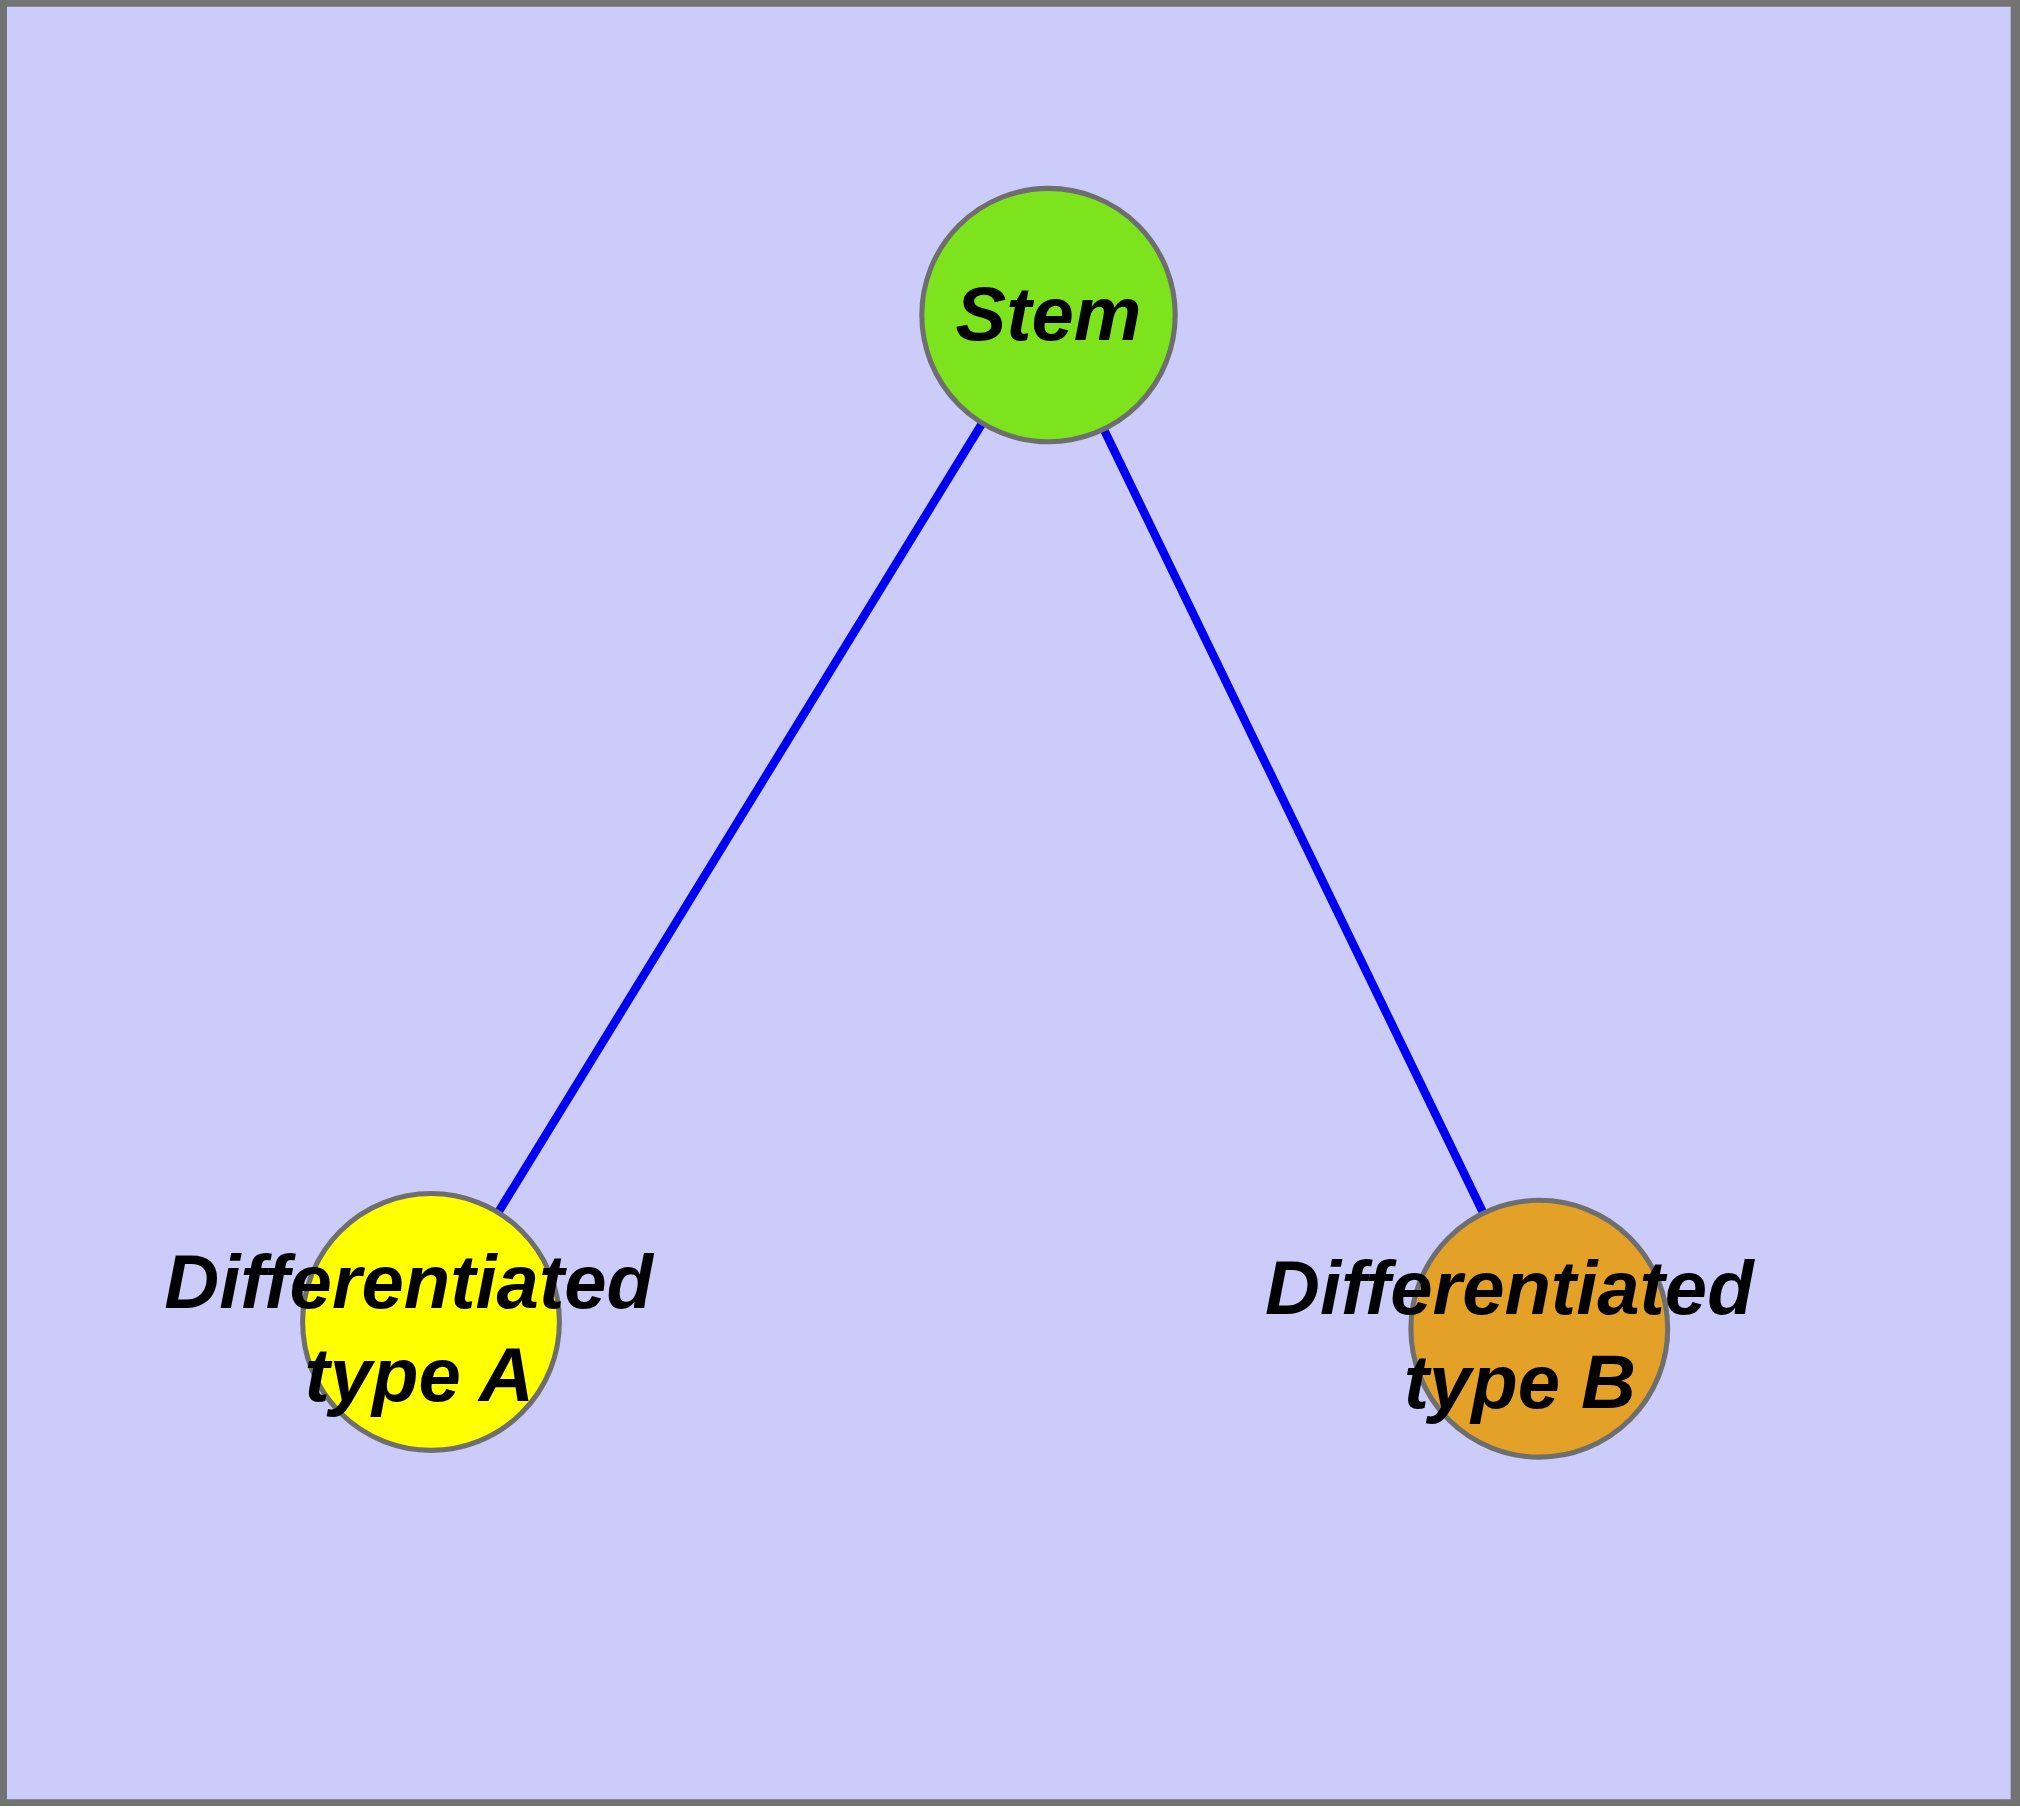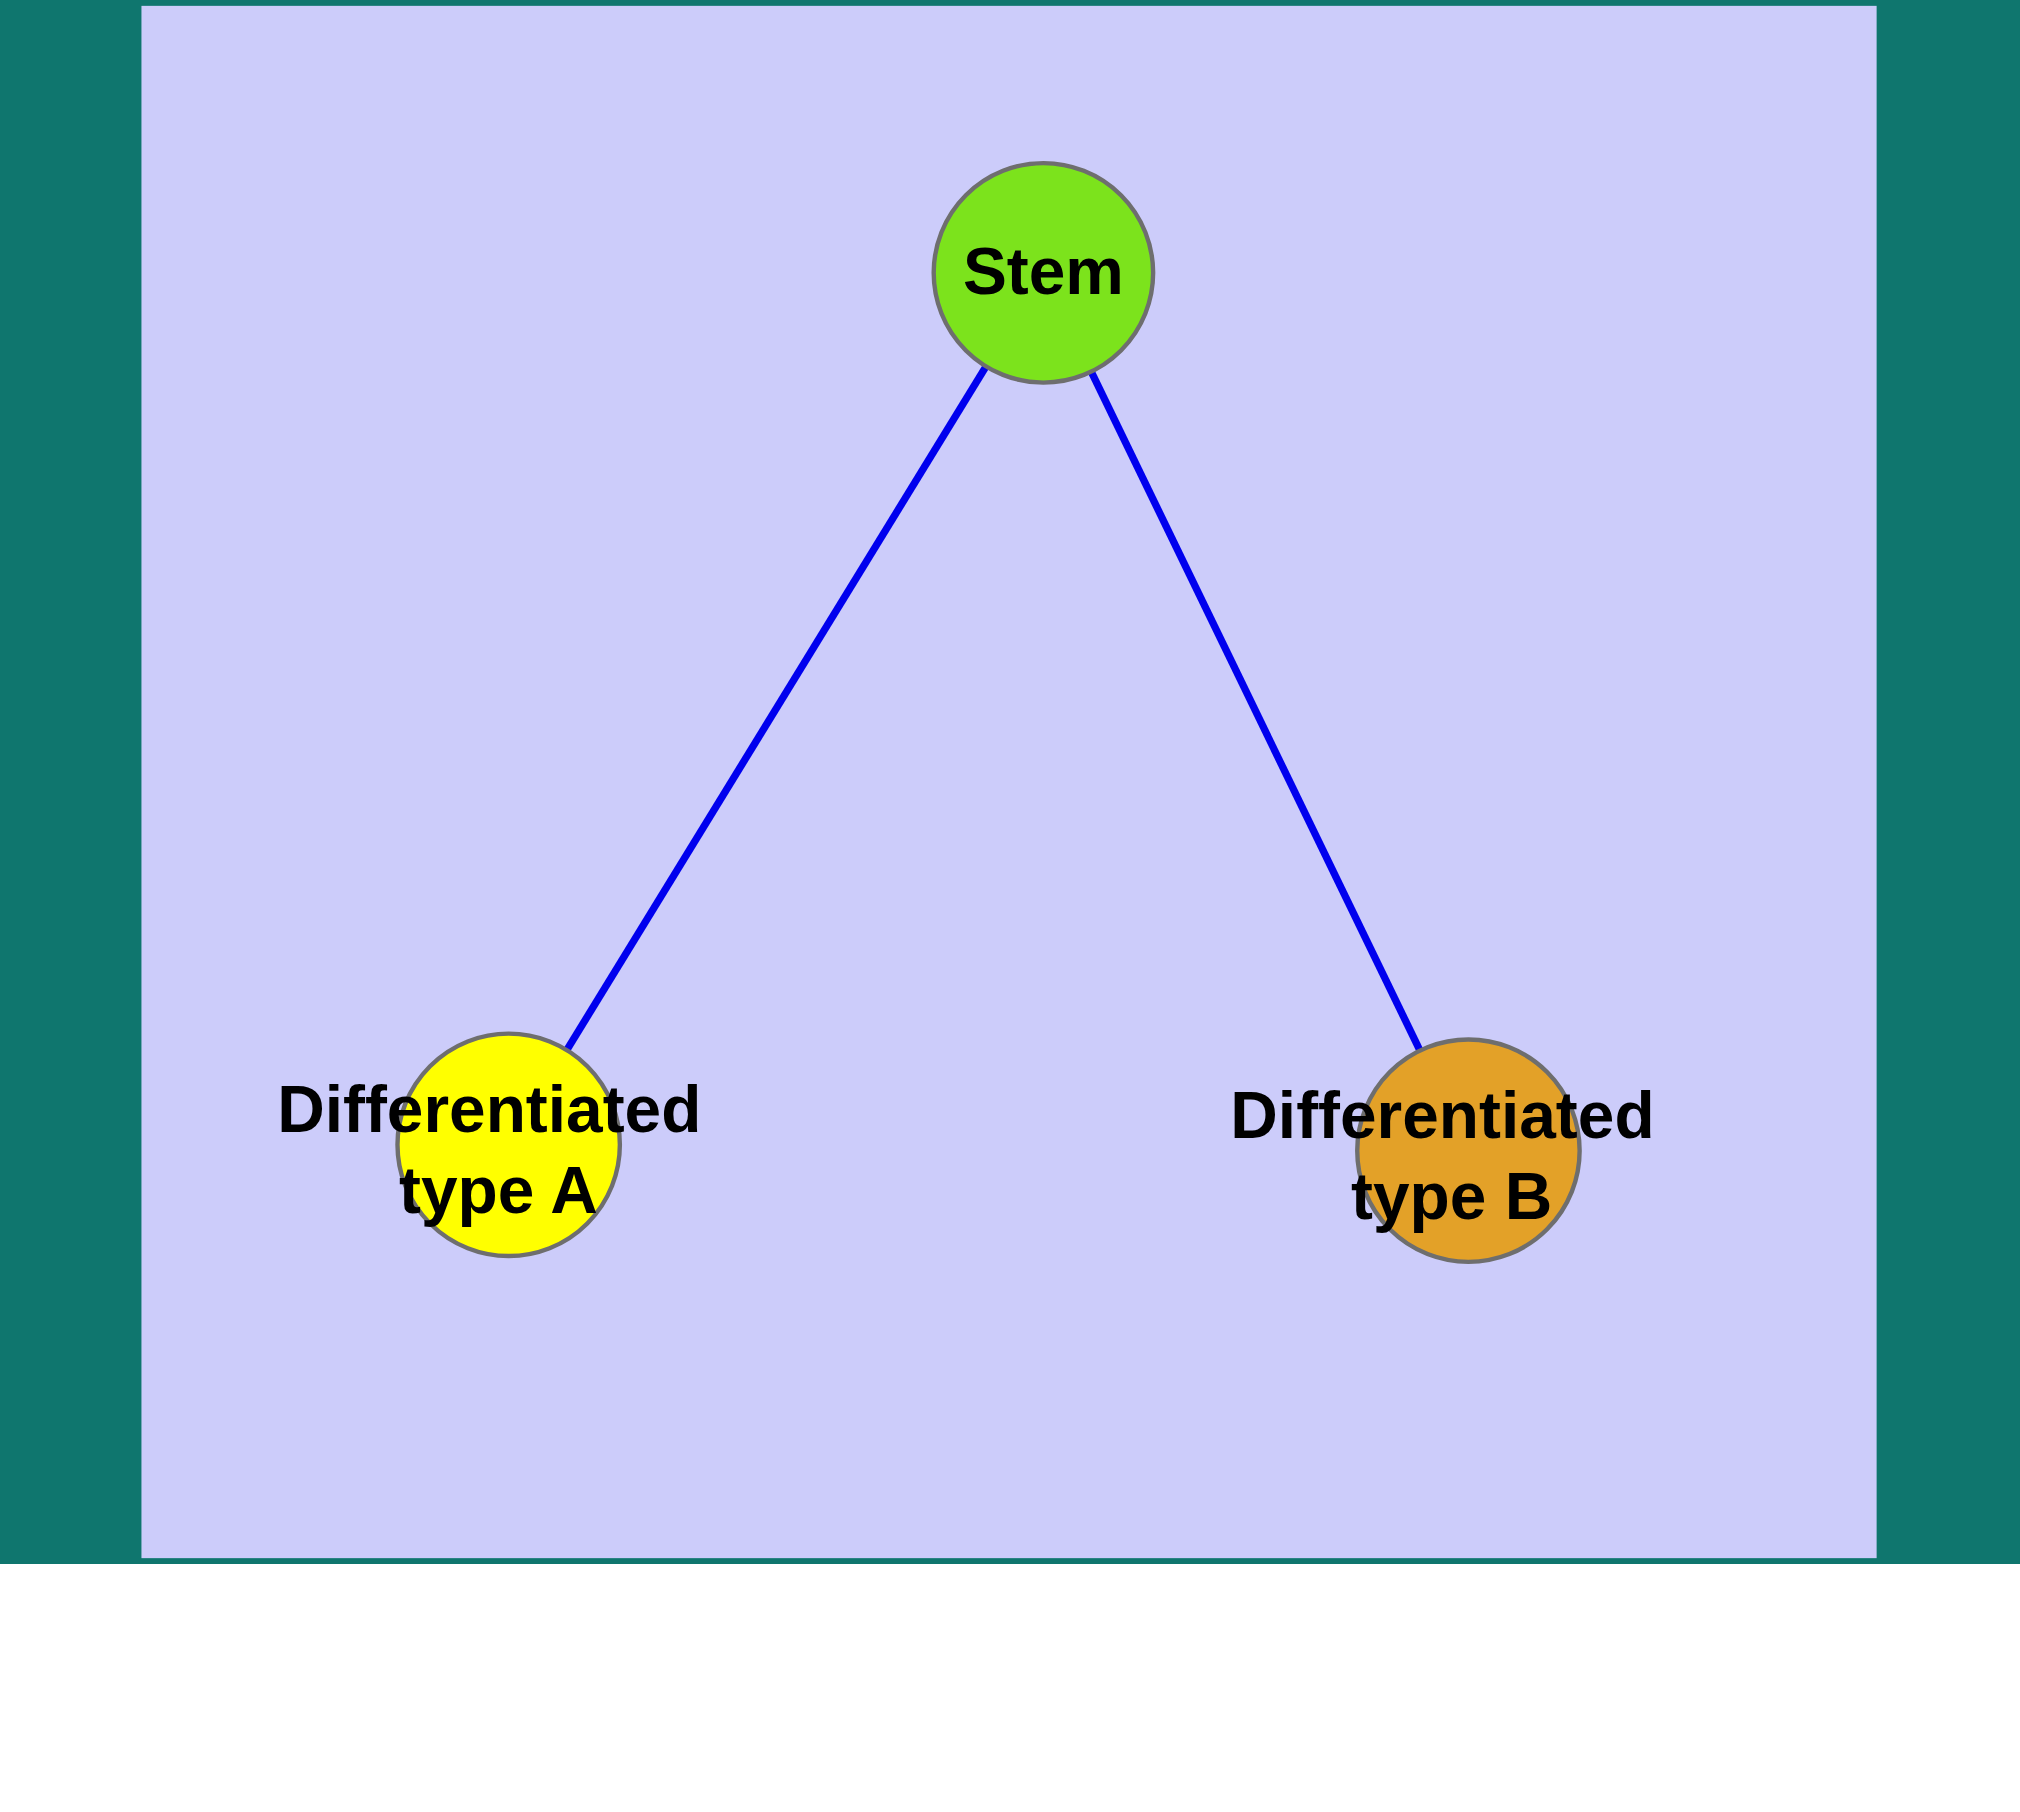--- a/index.html
+++ b/index.html
@@ -1,21 +1,22 @@
 <!DOCTYPE html>
 <html style="font-size:13.6px"><head>
 <meta charset="utf-8">
 <style>
   html, body { margin: 0; padding: 0; background: #ffffff; }
   .page {
     position: relative;
     width: 2021px;
-    height: 1564px;
-    background: #0f766e;
+    height: 1806px;
+    background: #737373;
     overflow: hidden;
+    font-style: italic;
   }
   .page svg { position: absolute; left: 0; top: 0; width: 100%; height: 100%; }
   .edge { stroke-width: 10; fill: none; }
   .node { stroke-width: 6; }
   .node-label {
     font-family: "Liberation Sans", sans-serif;
     font-weight: bold;
     font-size: 90px;
     text-anchor: middle;
   }

